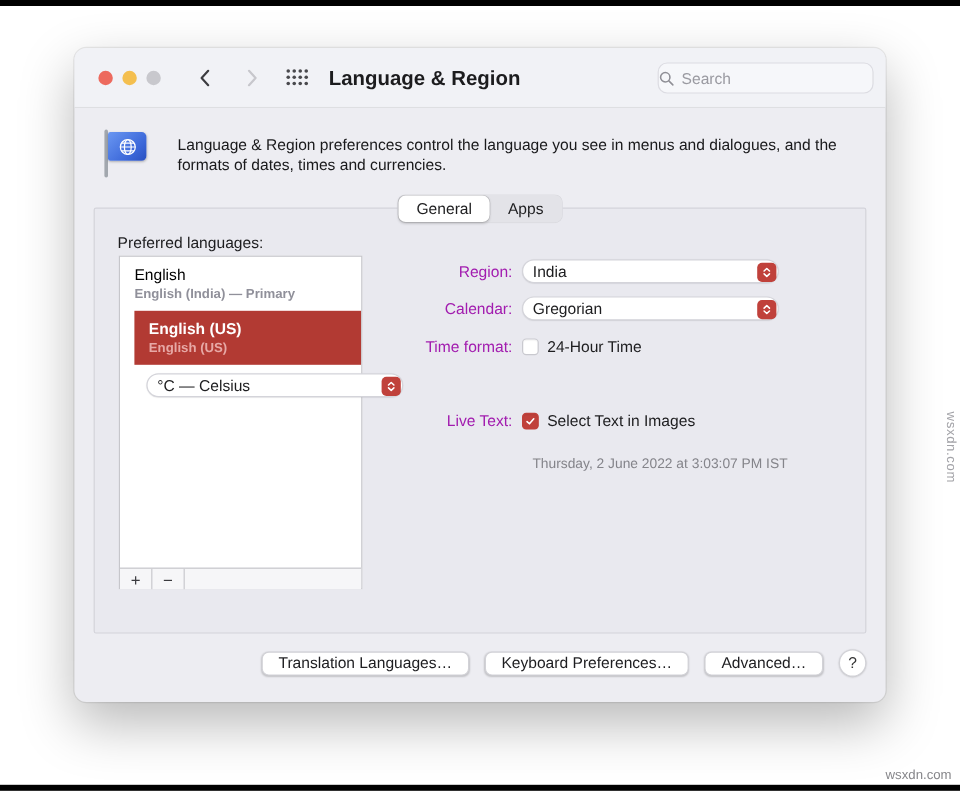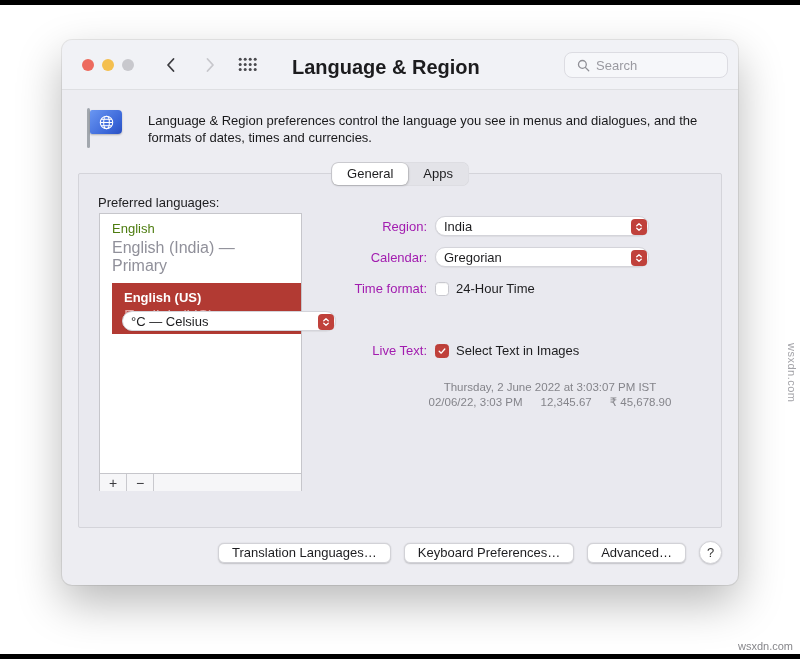--- a/index.html
+++ b/index.html
@@ -17,24 +17,24 @@
   #titlebar { position:absolute; left:0; top:0; width:100%; height:50px;
     background:#f1f2f6; border-radius:10px 10px 0 0; border-bottom:1px solid rgba(0,0,0,0.08); }
   .tlight { position:absolute; top:19px; width:12px; height:12px; border-radius:50%; }
   #tl-close { left:20px; background:#ed6a5e; }
   #tl-min { left:40px; background:#f4bf4f; }
   #tl-zoom { left:60px; background:#c8c8cd; }
   .navbtn { position:absolute; top:15px; width:20px; height:20px; display:flex; align-items:center; justify-content:center; }
   #nav-back { left:98px; }
   #nav-fwd { left:138px; }
   #grid-btn { position:absolute; left:176px; top:17px; }
-  #win-title { position:absolute; left:212px; top:16px; font-size:20px; font-weight:bold; color:#1c1c1e;margin-left:18px; }
-  #search-field { position:absolute; right:10px; top:12px; width:164px; height:26px;
+  #win-title { position:absolute; left:212px; top:16px; font-size:17px; font-weight:bold; color:#1c1c1e; }
+  #search-field { position:absolute; right:10px; top:12px; width:180px; height:26px;
     background:#f6f7fa; border:1px solid #dcdce2; border-radius:8px;
-    display:flex; align-items:center; padding:0 12px; gap:6px; }
+    display:flex; align-items:center; padding:0 0; gap:6px; }
   #search-field span { font-size:13px; color:#9a9aa1; }
 
   
   #flag { position:absolute; left:22px; top:66px; width:44px; height:44px; }
   #flag .pole { position:absolute; left:3px; top:2px; width:3px; height:40px; background:#a2a7ae; border-radius:2px; }
   #flag .cloth { position:absolute; left:6px; top:4px; width:32px; height:24px;
     background:linear-gradient(135deg,#6a97f2 0%,#3a66d8 70%,#2a50c0 100%);
     border-radius:2px 4px 4px 2px; display:flex; align-items:center; justify-content:center;
     box-shadow:0 1px 2px rgba(0,0,0,0.25); }
   #header-desc { position:absolute; left:86px; top:72px; width:566px; font-size:13px;
@@ -49,22 +49,22 @@
 
   
   #content-box { position:absolute; left:16px; top:133px; width:644px; height:355px;
     background:#e9e9ef; border:1px solid #d4d4da; border-radius:2px; }
 
   #pref-label { position:absolute; left:36px; top:155px; font-size:13px; color:#1d1d1f; }
   #lang-box { position:absolute; left:37px; top:173px; width:203px; height:278px;
     border:1px solid #c6c6cb; background:#fff; }
   #lang-list { height:259px; overflow:hidden; }
   .lang-row { padding:7px 12px 8px; }
-  .lang-row .lt { font-size:13px; color:#4d7c0f; }
-  .lang-row .ls { font-size:16px; color:#90909a; margin-top:3px; }
+  .lang-row .lt { font-size:13px; color:#000000; }
+  .lang-row .ls { font-size:11px; color:#90909a; margin-top:3px;font-weight:bold; }
   .lang-row.selected { background:#b23a33;margin-left:12px; }
   .lang-row.selected .lt { color:#fff; font-weight:bold; }
   .lang-row.selected .ls { color:#e7a9a6; }
   #lang-footer { height:18px; border-top:1px solid #c6c6cb; background:#f6f6f8; display:flex; }
   .lf-btn { width:27px; height:100%; border-right:1px solid #c9c9ce; display:flex;
     align-items:center; justify-content:center; font-size:14px; color:#3a3a3e; line-height:1; }
 
   
   .frow { position:absolute; left:60px; display:flex; align-items:center; }
   .flabel { width:313px; text-align:right; padding-right:8px; font-size:13px; color:#a21caf; }
@@ -237,25 +237,20 @@
     <div class="checkbox checked">
       <svg width="10" height="10" viewBox="0 0 14 14">
         <path d="M3.1 7.4 L5.9 10 L10.9 4.2" fill="none" stroke="#fff" stroke-width="1.9" stroke-linecap="round" stroke-linejoin="round"></path>
       </svg>
     </div>
     <span class="cblabel">Select Text in Images</span>
   </div>
 
   <div id="preview">
     <div>Thursday, 2 June 2022 at 3:03:07 PM IST</div>
-    <div id="preview-l2">
-      <span>02/06/22, 3:03 PM</span>
-      <span>12,345.67</span>
-      <span>₹ 45,678.90</span>
-    </div>
   </div>
 
   <div id="btn-row">
     <div class="pushbtn">Translation Languages…</div>
     <div class="pushbtn">Keyboard Preferences…</div>
     <div class="pushbtn">Advanced…</div>
     <div id="help-btn">?</div>
   </div>
 
 </div>

